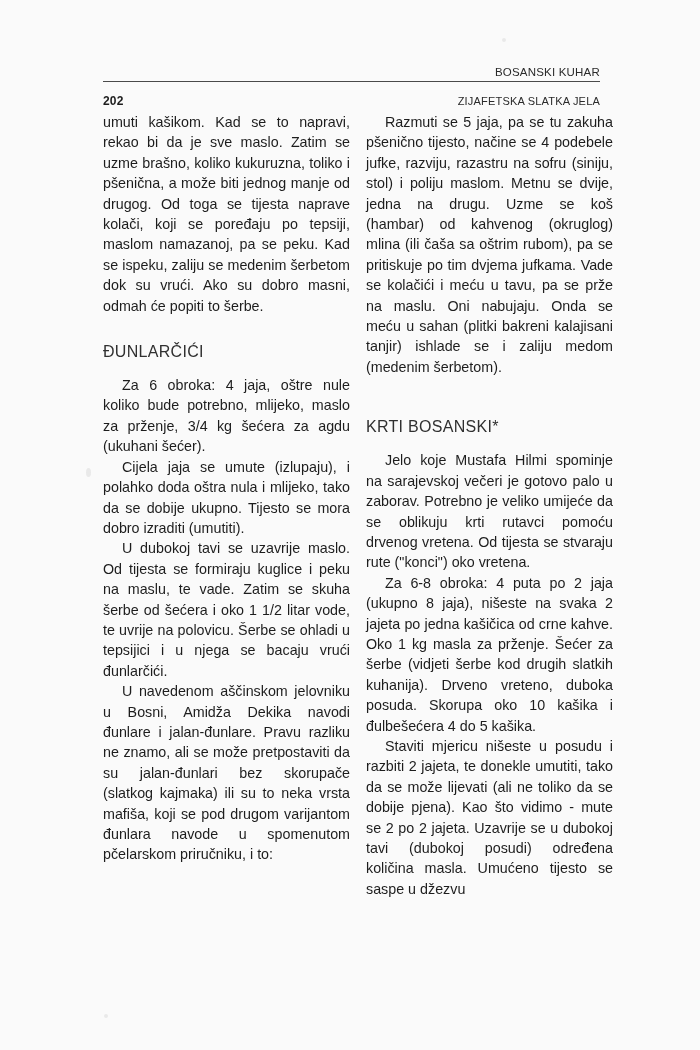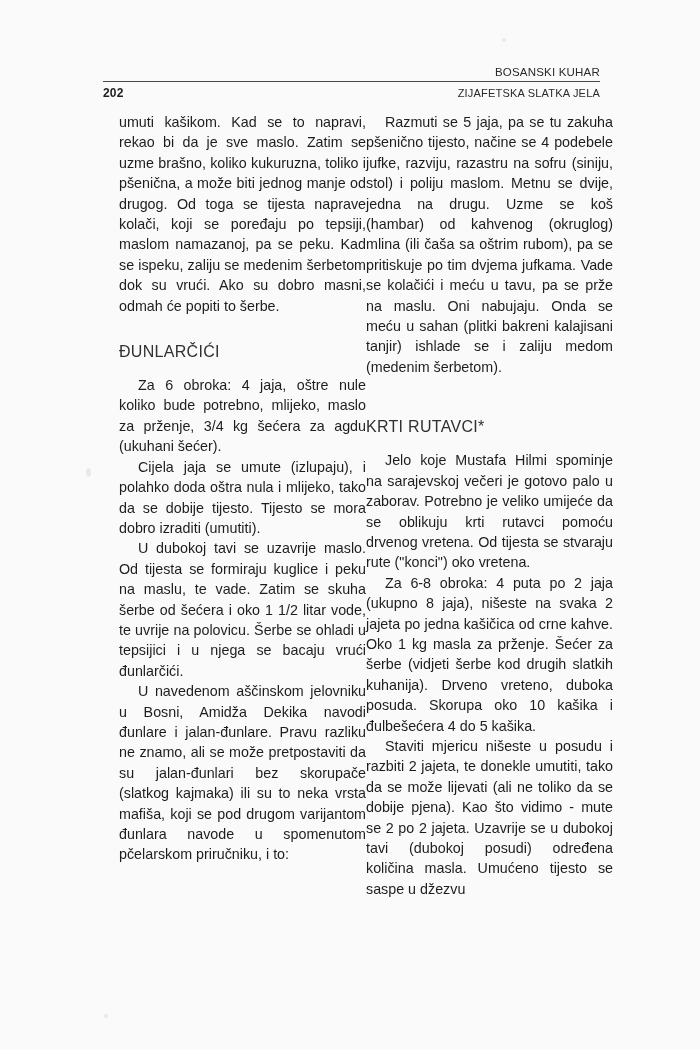--- a/index.html
+++ b/index.html
@@ -40,21 +40,21 @@
   }
   .header-rule {
     border-top: 1.6px solid #4a4a4a;
     margin-top: 2px;
     width: 100%;
   }
   .header-bottom {
     display: flex;
     justify-content: space-between;
     align-items: baseline;
-    margin-top: 4px;
+    margin-top: 12px;
   }
   .folio {
     font-size: 12px;
     font-weight: bold;
     color: #1d1d1d;
     letter-spacing: 0.2px;
   }
   .section-title {
     font-size: 11px;
     letter-spacing: 0.2px;
@@ -67,21 +67,21 @@
     left: 103px;
     top: 112px;
     width: 497px;
     height: 880px;
   }
   .col {
     position: absolute;
     top: 0;
     width: 247px;
   }
-  .col-left  { left: 16px; }
+  .col-left  { left: 0; }
   .col-right { left: 263px; }
 
   p.para {
     margin: 0 0 0 0;
     font-size: 14.3px;
     line-height: 20.4px;
     text-align: justify;
     text-justify: inter-word;
     text-indent: 19px;
     color: #1d1d1d;
@@ -148,28 +148,28 @@
       <div class="section-title">ZIJAFETSKA SLATKA JELA</div>
     </div>
   </div>
 
   <div class="columns">
 
     <div class="col col-left">
       <p class="para cont">umuti kašikom. Kad se to napravi, rekao bi da je sve maslo. Zatim se uzme brašno, koliko kukuruzna, toliko i pšenična, a može biti jednog manje od drugog. Od toga se tijesta naprave kolači, koji se poređaju po tepsiji, maslom namazanoj, pa se peku. Kad se ispeku, zaliju se medenim šerbetom dok su vrući. Ako su dobro masni, odmah će popiti to šerbe.</p>
       <h2 class="recipe-heading first-after-text">ĐUNLARČIĆI</h2>
       <p class="para">Za 6 obroka: 4 jaja, oštre nule koliko bude potrebno, mlijeko, maslo za prženje, 3/4 kg šećera za agdu (ukuhani šećer).</p>
-      <p class="para">Cijela jaja se umute (izlupaju), i polahko doda oštra nula i mlijeko, tako da se dobije tijesto. Tijesto se mora dobro izraditi (umutiti).</p>
+      <p class="para">Cijela jaja se umute (izlupaju), i polahko doda oštra nula i mlijeko, tako da se dobije ukupno. Tijesto se mora dobro izraditi (umutiti).</p>
       <p class="para">U dubokoj tavi se uzavrije maslo. Od tijesta se formiraju kuglice i peku na maslu, te vade. Zatim se skuha šerbe od šećera i oko 1 1/2 litar vode, te uvrije na polovicu. Šerbe se ohladi u tepsijici i u njega se bacaju vrući đunlarčići.</p>
       <p class="para">U navedenom aščinskom jelovniku u Bosni, Amidža Dekika navodi đunlare i jalan-đunlare. Pravu razliku ne znamo, ali se može pretpostaviti da su jalan-đunlari bez skorupače (slatkog kajmaka) ili su to neka vrsta mafiša, koji se pod drugom varijantom đunlara navode u spomenutom pčelarskom priručniku, i to:</p>
     </div>
 
     <div class="col col-right">
       <p class="para">Razmuti se 5 jaja, pa se tu zakuha pšenično tijesto, načine se 4 podebele jufke, razviju, razastru na sofru (siniju, stol) i poliju maslom. Metnu se dvije, jedna na drugu. Uzme se koš (hambar) od kahvenog (okruglog) mlina (ili čaša sa oštrim rubom), pa se pritiskuje po tim dvjema jufkama. Vade se kolačići i meću u tavu, pa se prže na maslu. Oni nabujaju. Onda se meću u sahan (plitki bakreni kalajisani tanjir) ishlade se i zaliju medom (medenim šerbetom).</p>
-      <h2 class="recipe-heading">KRTI RUTAVCI*</h2>
+      <h2 class="recipe-heading">KRTI BOSANSKI*</h2>
       <p class="para">Jelo koje Mustafa Hilmi spominje na sarajevskoj večeri je gotovo palo u zaborav. Potrebno je veliko umijeće da se oblikuju krti rutavci pomoću drvenog vretena. Od tijesta se stvaraju rute ("konci") oko vretena.</p>
       <p class="para">Za 6-8 obroka: 4 puta po 2 jaja (ukupno 8 jaja), nišeste na svaka 2 jajeta po jedna kašičica od crne kahve. Oko 1 kg masla za prženje. Šećer za šerbe (vidjeti šerbe kod drugih slatkih kuhanija). Drveno vreteno, duboka posuda. Skorupa oko 10 kašika i đulbešećera 4 do 5 kašika.</p>
       <p class="para">Staviti mjericu nišeste u posudu i razbiti 2 jajeta, te donekle umutiti, tako da se može lijevati (ali ne toliko da se dobije pjena). Kao što vidimo - mute se 2 po 2 jajeta. Uzavrije se u dubokoj tavi (dubokoj posudi) određena količina masla. Umućeno tijesto se saspe u džezvu</p>
     </div>
 
   </div>
 
 
 </div>
 

